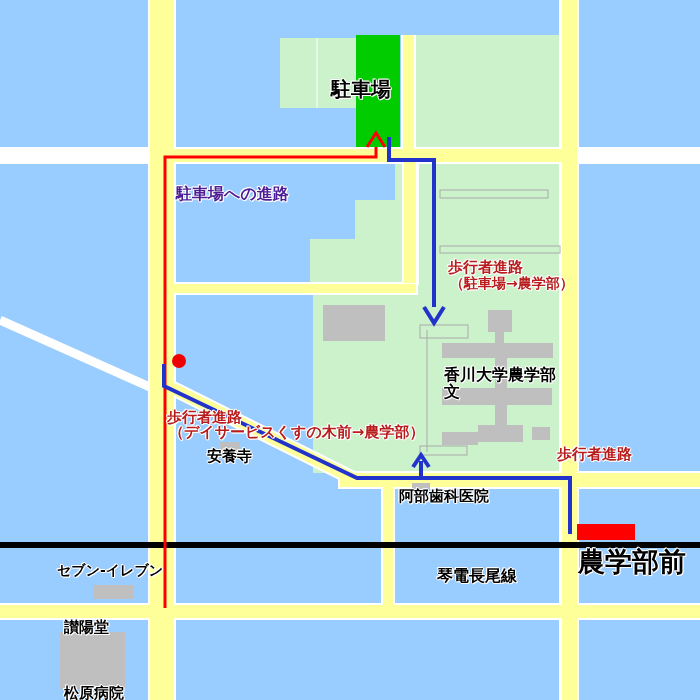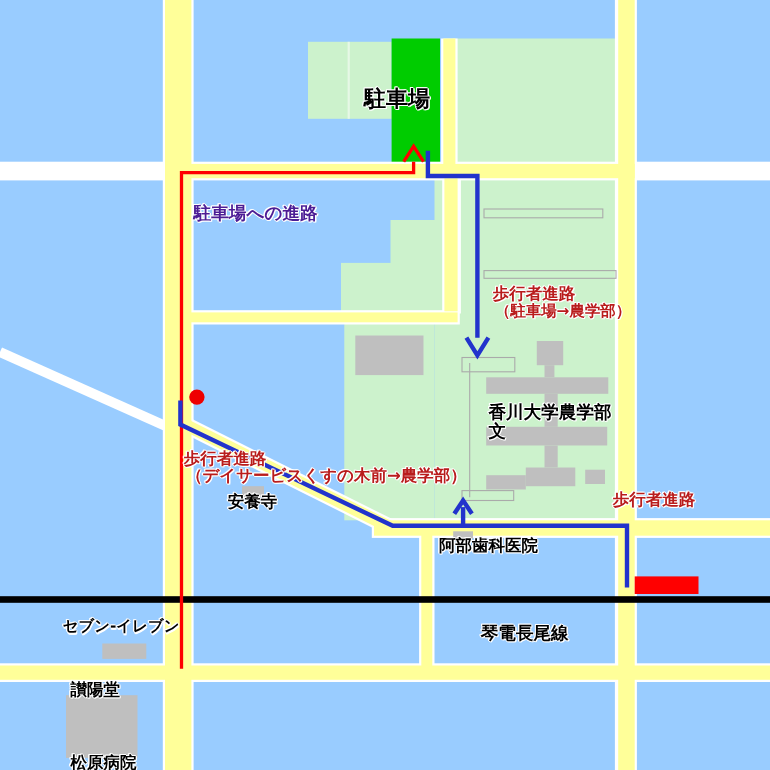--- a/index.html
+++ b/index.html
@@ -125,19 +125,20 @@
   <div class="lbl lbl-blue" style="left:169px;top:425px;font-size:15px;">（デイサービスくすの木前→農学部）</div>
 
   <div class="lbl" style="left:207px;top:449px;font-size:15px;">安養寺</div>
 
   <div class="lbl" style="left:399px;top:489px;font-size:15px;">阿部歯科医院</div>
 
   <div class="lbl lbl-blue" style="left:557px;top:447px;font-size:15px;">歩行者進路</div>
 
   <div class="lbl" style="left:437px;top:526px;font-size:16px;margin-top:42px;">琴電長尾線</div>
 
+  <div class="lbl" style="left:578px;top:548px;font-size:27px;">農学部前</div>
 
   <div class="lbl" style="left:57px;top:563px;font-size:14px;">セブン-イレブン</div>
 
   <div class="lbl" style="left:64px;top:620px;font-size:15px;">讃陽堂</div>
   <div class="lbl" style="left:64px;top:660px;font-size:15px;margin-top:26px;">松原病院</div>
 
 </div>
 
 </body></html>

